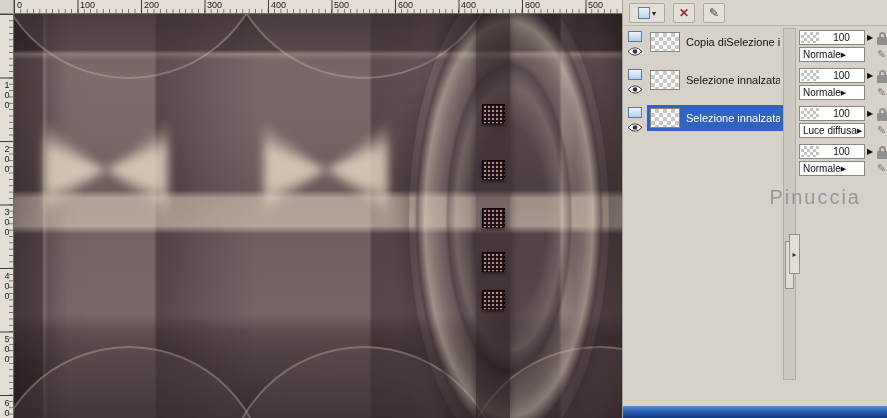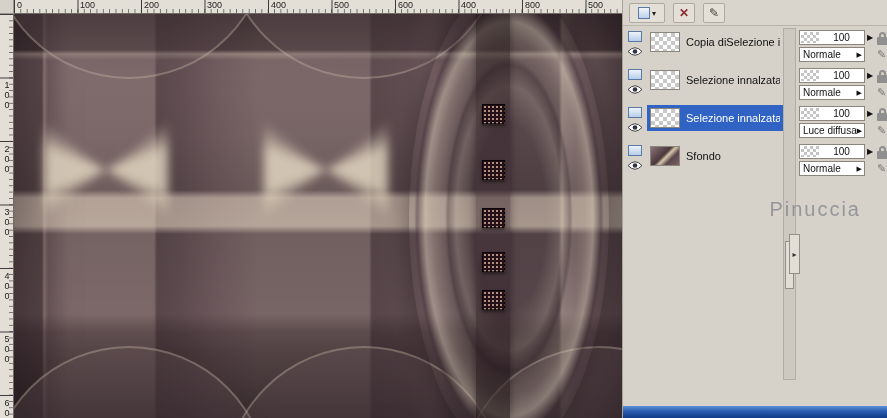--- a/index.html
+++ b/index.html
@@ -135,34 +135,34 @@
   .op-box { position:absolute; left:0; top:2px; width:66px; height:15px; background:#fff;
            border:1px solid #8a867e; display:flex; align-items:center; cursor:pointer; }
   .op-checker { width:18px; height:11px; margin-left:1px; flex:0 0 auto;
            background-color:#fff;
            background-image:
              linear-gradient(45deg,#c4c4c4 25%,transparent 25%,transparent 75%,#c4c4c4 75%),
              linear-gradient(45deg,#c4c4c4 25%,transparent 25%,transparent 75%,#c4c4c4 75%);
            background-size:6px 6px; background-position:0 0,3px 3px; }
   .op-val { flex:1; text-align:center; font-size:10px; color:#111; }
   .blend-box { position:absolute; left:0; top:19px; width:66px; height:15px; background:#fff;
-           border:1px solid #8a867e; display:flex; align-items:center; justify-content:space-between;
+           border:1px solid #8a867e; display:flex; align-items:center; 
            padding:0 2px 0 3px; font-size:10px; color:#111; cursor:pointer; white-space:nowrap; overflow:hidden; }
   .tri { position:absolute; font-size:8px; color:#111; cursor:pointer; background:none; border:none; padding:0; }
   .tri.op-tri { left:68px; top:5px; }
   .tri.in-box { position:static; font-size:7px; }
   .lock { position:absolute; left:78px; top:4px; width:11px; height:13px; cursor:pointer; }
   .lock .body { position:absolute; left:0; bottom:0; width:11px; height:8px; background:#8f8f8f; border-radius:1px; }
   .lock .shackle { position:absolute; left:2px; top:0; width:7px; height:6px; border:2px solid #8f8f8f;
            border-bottom:none; border-radius:4px 4px 0 0; }
   .pencil-mini { position:absolute; left:78px; top:20px; font-size:11px; color:#7a7a7a; cursor:pointer;
            background:none; border:none; padding:0; }
 
   .wm1 { position:absolute; right:26px; top:186px; font-size:20px; letter-spacing:2px;
-         color:rgba(138,140,148,.85);margin-top:12px; }
+         color:rgba(138,140,148,.85); }
   .wm2 { position:absolute; right:26px; top:210px; font-size:12px; color:rgba(138,140,148,.8); }
 
   .bottom-bar { position:absolute; left:0; bottom:0; width:100%; height:12px;
          background:linear-gradient(180deg,#5a8fd8 0,#2a5cae 45%,#0f3a86 100%); }
 </style>
 </head>
 <body>
 
 <div class="app">
 
@@ -266,35 +266,20 @@
                 <circle cx="8" cy="5.5" r="2.3" fill="#334"></circle>
               </svg>
           </button>
         </div>
         <div class="row-main">
           <div class="thumb checker"></div>
           <span class="lname">Selezione innalzata 1</span>
         </div>
       </div>
 
-      <div class="layer-row">
-        <div class="icon-col">
-          <div class="page-icon"></div>
-          <button class="eye-btn">
-            <svg width="16" height="11" viewBox="0 0 16 11">
-                <path d="M1 5.5 Q8 -2 15 5.5 Q8 13 1 5.5Z" fill="#fff" stroke="#444"></path>
-                <circle cx="8" cy="5.5" r="2.3" fill="#334"></circle>
-              </svg>
-          </button>
-        </div>
-        <div class="row-main">
-          <div class="thumb imgthumb"></div>
-          <span class="lname">Sfondo</span>
-        </div>
-      </div>
 
     </div>
 
     <div class="scroll-strip">
       <div class="scroll-thumb"></div>
     </div>
     <button class="flyout-btn">
       <span>▸</span>
     </button>
 

